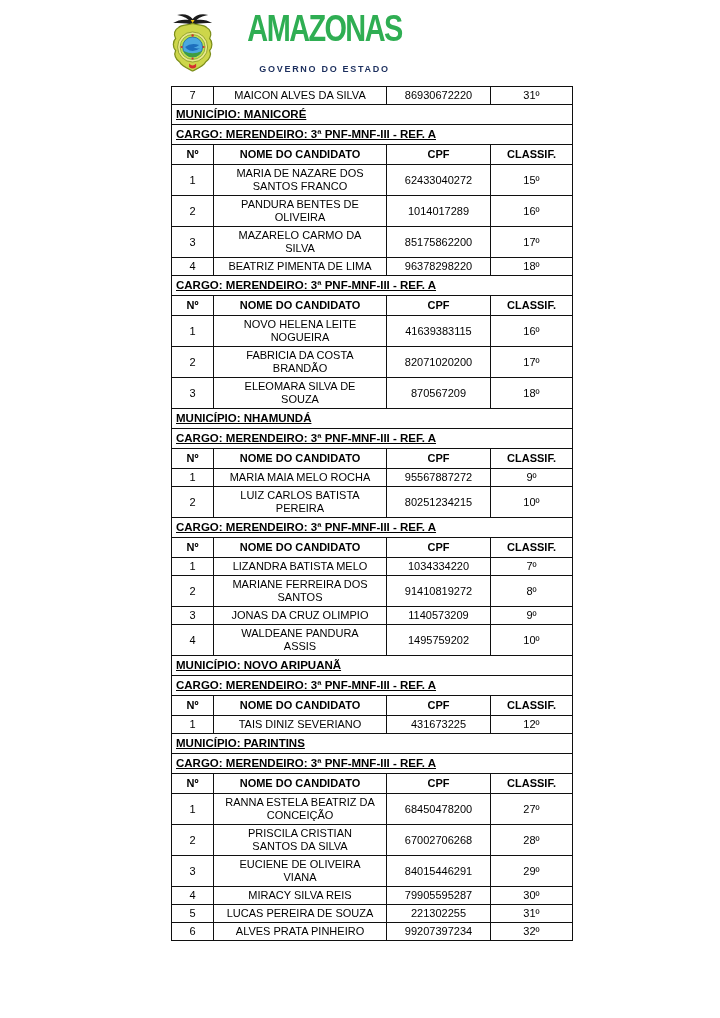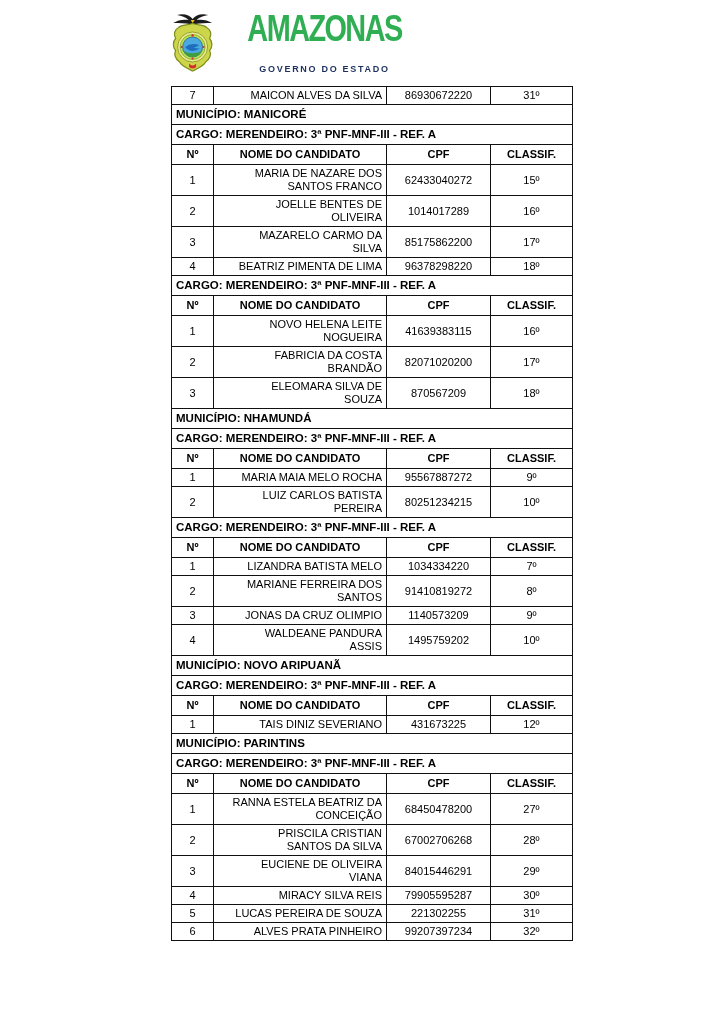--- a/index.html
+++ b/index.html
@@ -64,26 +64,27 @@
     font-weight: bold;
     text-align: center;
     padding: 3px 4px;
     margin-top: 13px;
   }
   .doc-table td.full {
     font-weight: bold;
     text-align: left;
     font-size: 11.5px;
     padding: 3px 4px;
+    text-decoration: underline;
   }
   .doc-table td.num,
   .doc-table td.cpf,
   .doc-table td.classif { text-align: center; }
   .doc-table td.name {
-    text-align: right;
+    text-align: center;
     white-space: pre-line;
   }
 
   
   .page-number {
     position: absolute;
     left: 600px; top: 932px;
     font-family: "Liberation Serif", serif;
     font-size: 13px;
     color: #737373;
@@ -152,21 +153,21 @@
         </tr>
         <tr>
           <td class="num">1</td>
           <td class="name">MARIA DE NAZARE DOS
 SANTOS FRANCO</td>
           <td class="cpf">62433040272</td>
           <td class="classif">15º</td>
         </tr>
         <tr>
           <td class="num">2</td>
-          <td class="name">JOELLE BENTES DE
+          <td class="name">PANDURA BENTES DE
 OLIVEIRA</td>
           <td class="cpf">1014017289</td>
           <td class="classif">16º</td>
         </tr>
         <tr>
           <td class="num">3</td>
           <td class="name">MAZARELO CARMO DA
 SILVA</td>
           <td class="cpf">85175862200</td>
           <td class="classif">17º</td>

